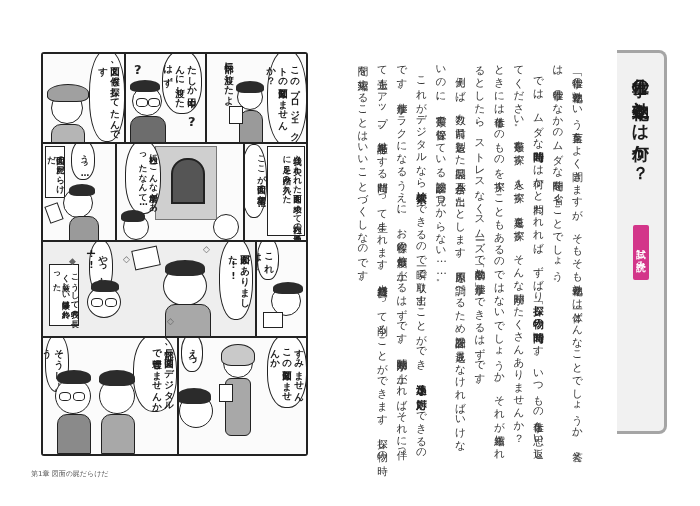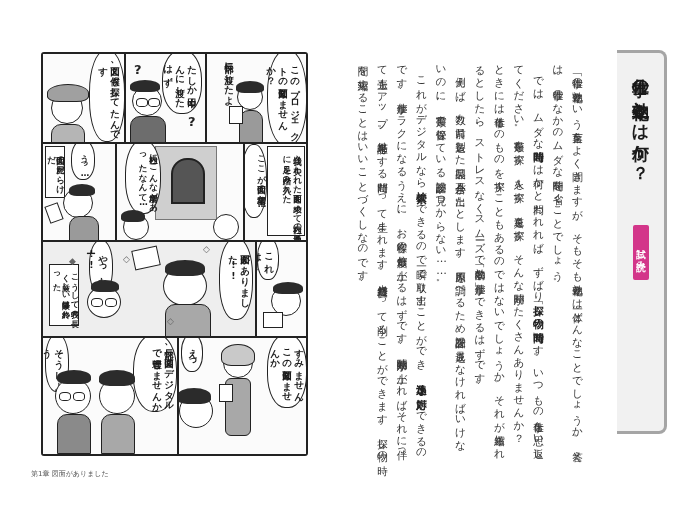--- a/index.html
+++ b/index.html
@@ -186,21 +186,21 @@
       <div class="glasses" style="left:16px; top:54px;"></div>
       <div class="glasses" style="left:30px; top:54px;"></div>
       <div class="head" style="left:56px; top:40px; width:36px; height:36px;"></div>
       <div class="hair" style="left:56px; top:32px; width:36px; height:16px;"></div>
       <div class="body" style="left:14px; top:76px; width:34px; height:40px; background:#8a8a8a;"></div>
       <div class="body" style="left:58px; top:76px; width:34px; height:40px; background:#a8a8a8;"></div>
     </div>
   </div>
 </div>
 
-<div class="footer-left">第1章 図面がありました</div>
+<div class="footer-left">第1章 図面の屍だらけだ</div>
 
 <div class="title-box"></div>
 <div class="title">仕事の効率化とは何か？</div>
 <div class="badge">試し読み</div>
 
 <div class="body-text">
   <p><span>「仕事の効率化」という言葉をよく聞きますが、そもそも効率化とは一体どんなことでしょうか。答えは、仕事のなかのムダな時間を省くことでしょう。</span></p>
   <p><span>では、ムダな</span><b>時間</b><span>とは何かと問われれば、ずばり「</span><b>探し物の時間</b><span>」です。いつもの仕事を思い返してください。書類を探す、人を探す、道具を探す。そんな時間がたくさんありませんか？　ときには仕事そのものを探すこともあるのではないでしょうか。それが短縮されるとしたら、ストレスなくスムーズで「効率的な」仕事ができるはずです。</span></p>
   <p><span>例えば、数カ月前に製造した製品に不具合が出たとします。原因を調べるため設計図を見返さなければいけないのに、書類で保管している設計図が見つからない……。</span></p>
   <p><span>これがデジタルなら</span><b>検索</b><span>ができるので一瞬で取り出すことができ、</span><b>迅速な対応</b><span>ができるのです。仕事がラクになるうえに、お客様の信頼度も上がるはずです。時間効率が上がればそれに伴って売上もアップ。結果考証をする時間だって生まれます。当然経費だって削ることができます。探し物の時間を短縮することはいいことづくしなのです。</span></p>

